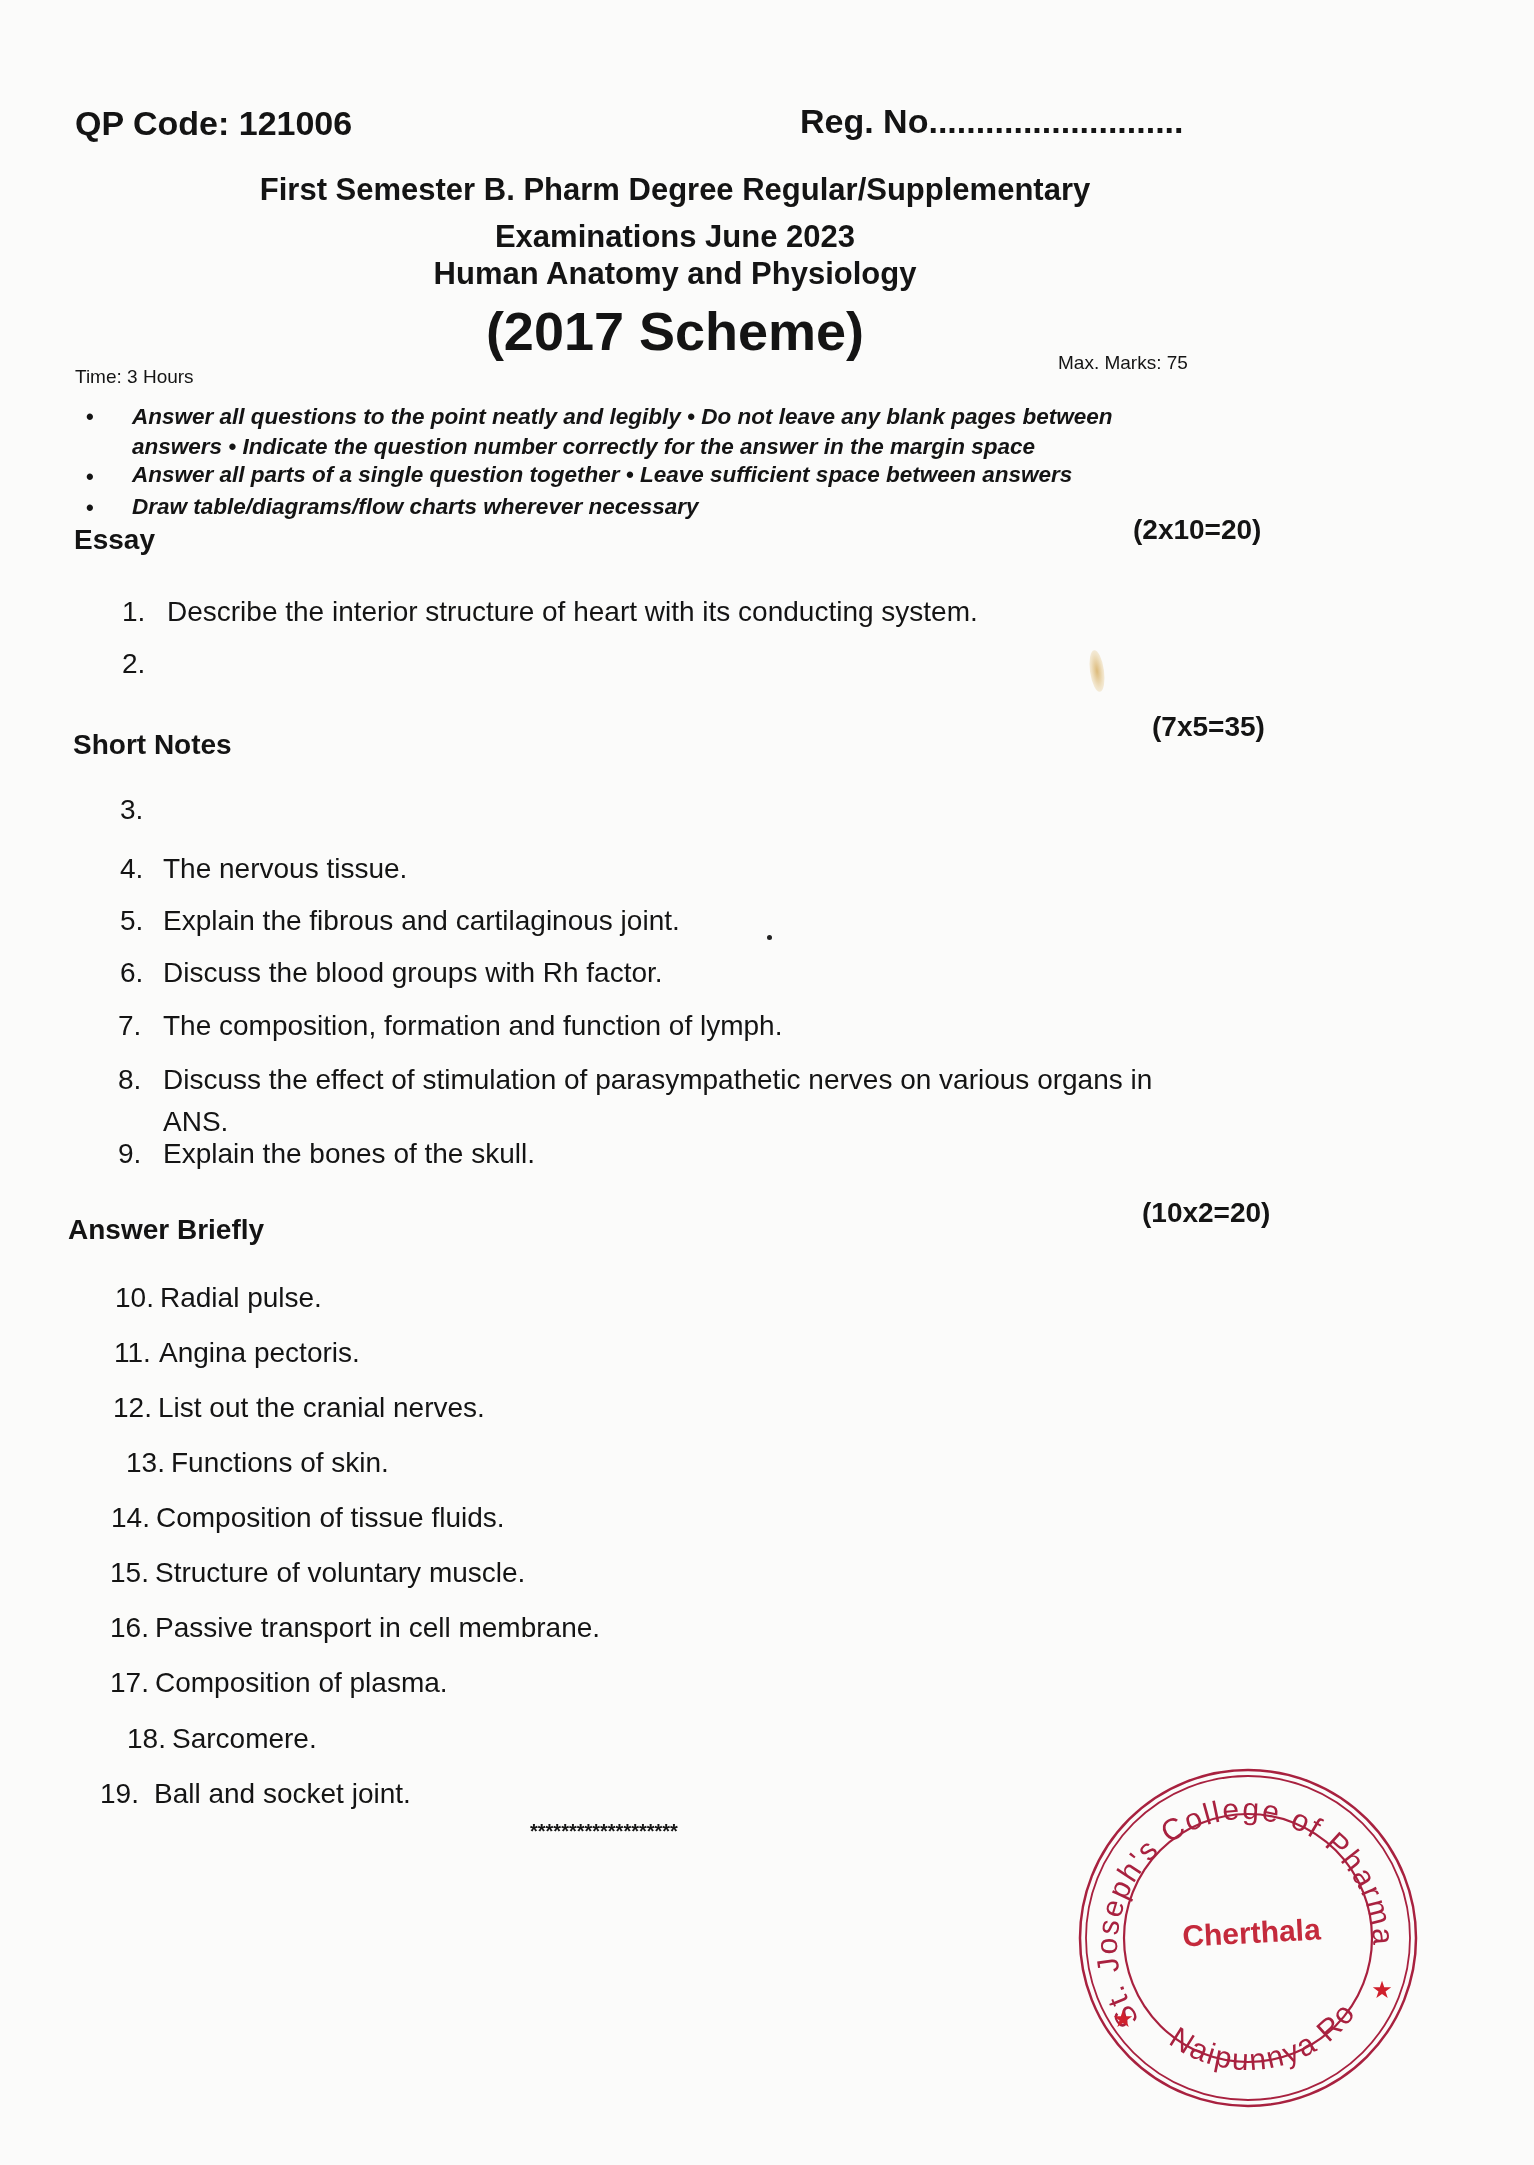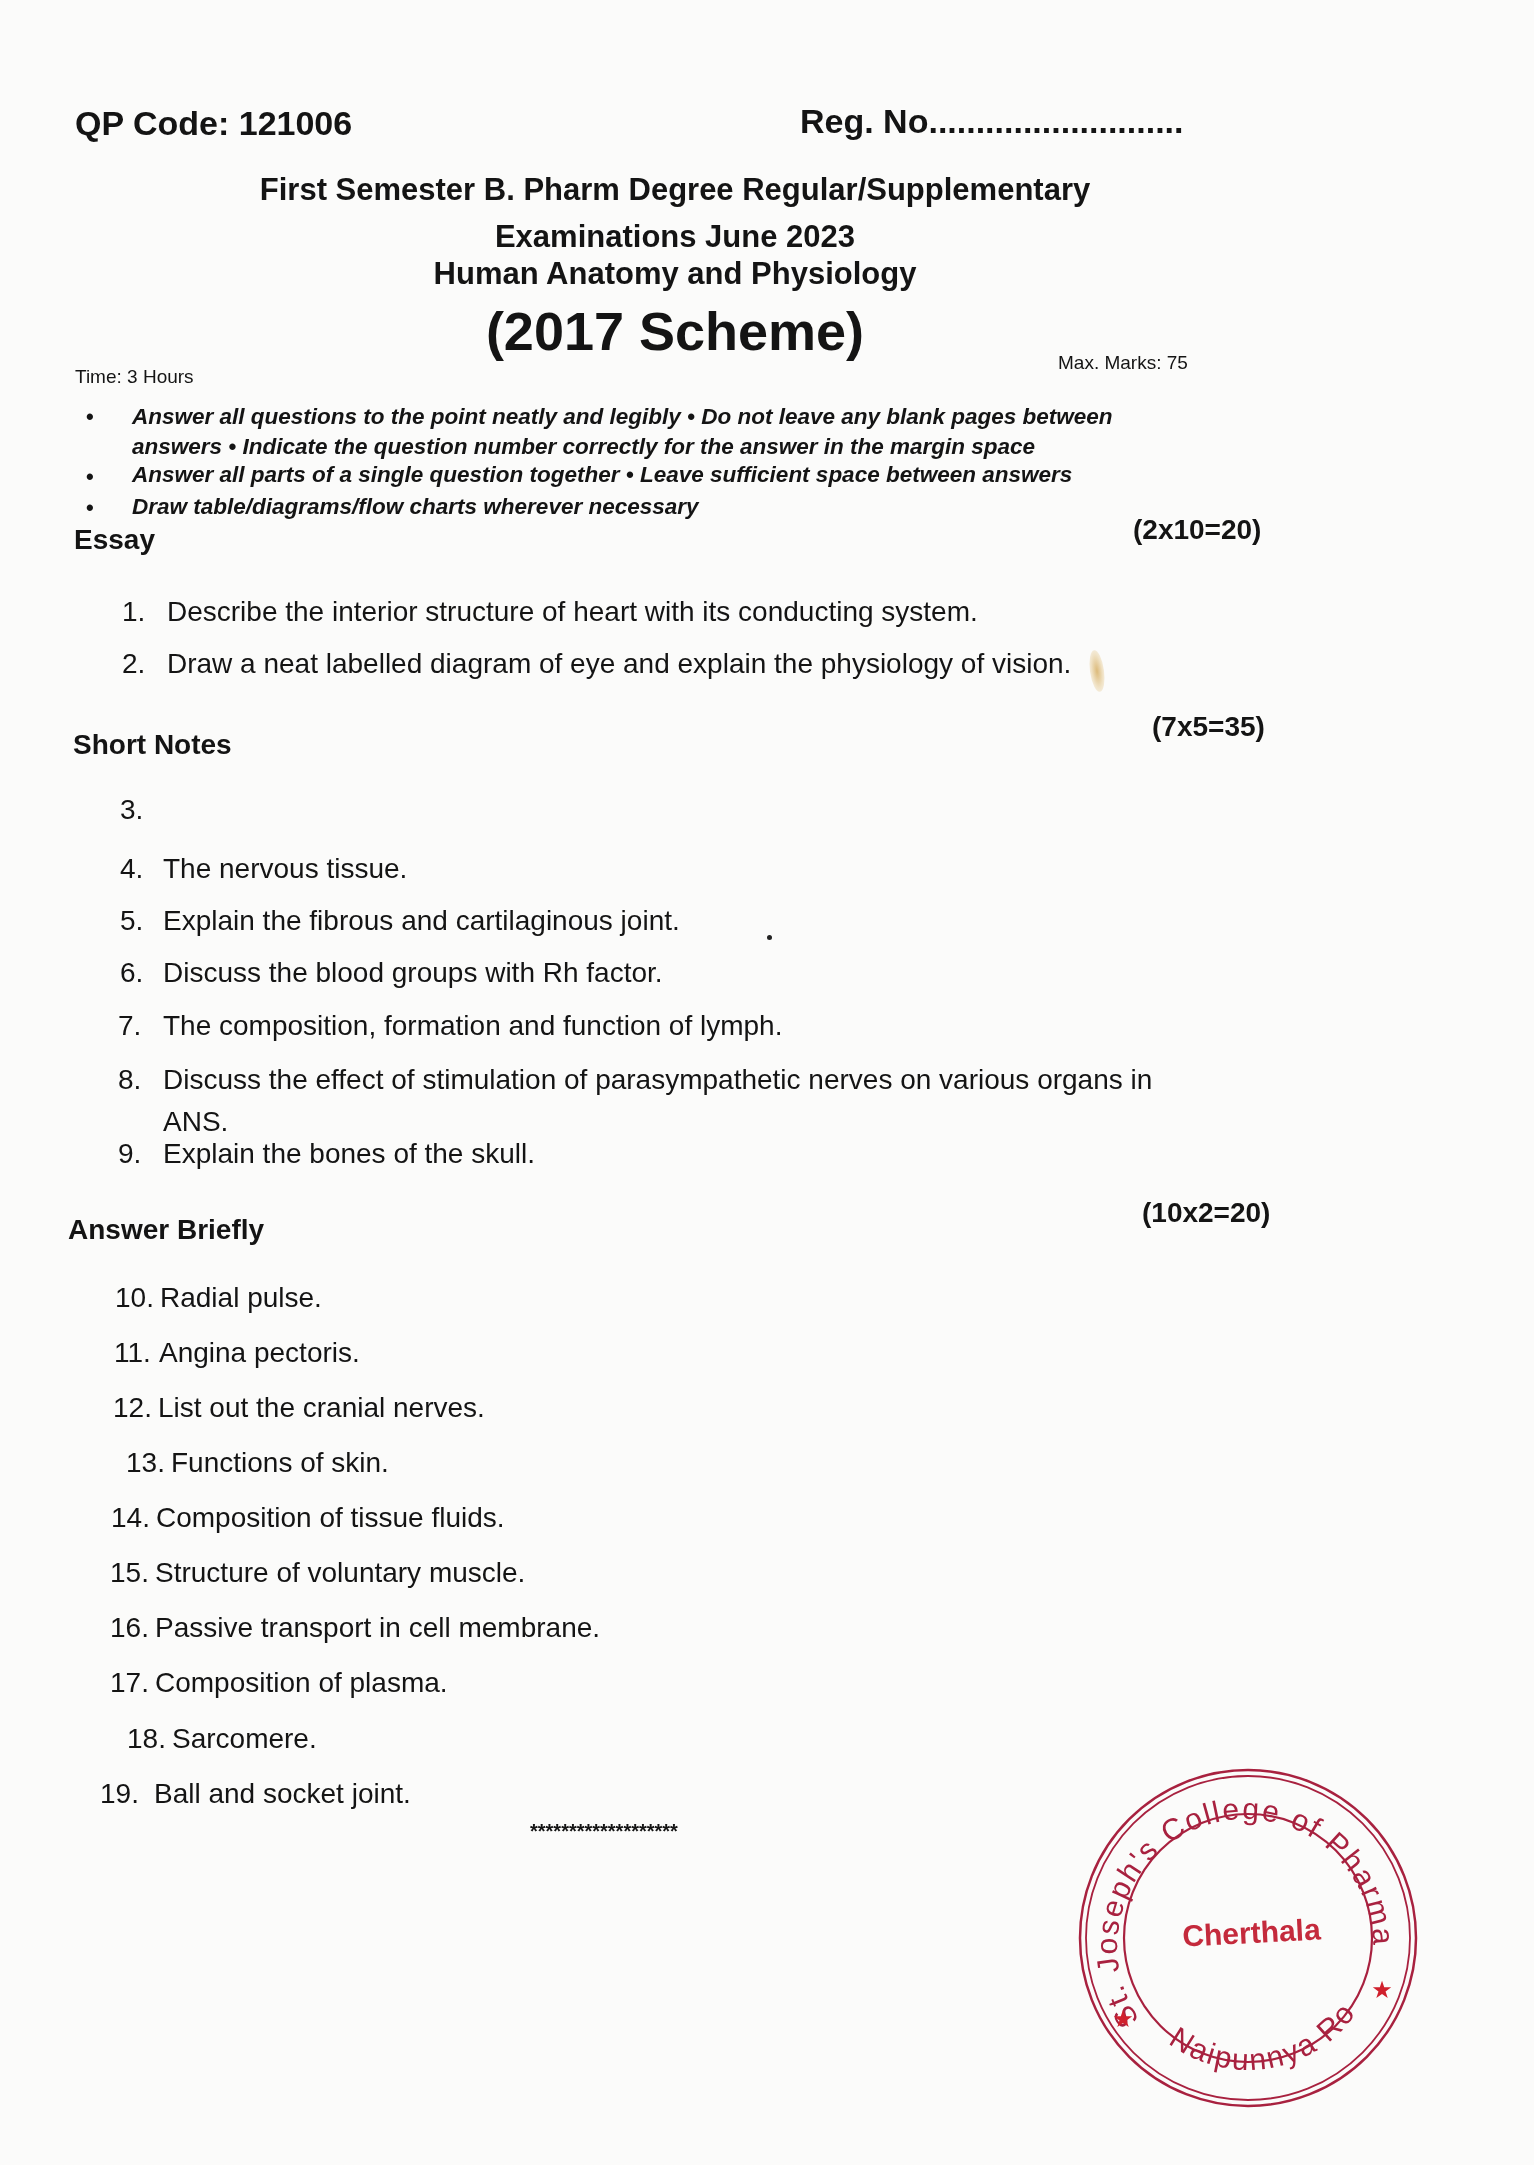--- a/index.html
+++ b/index.html
@@ -51,21 +51,20 @@
 
 <div class="abs section" style="left:74px; top:524px;">Essay</div>
 <div class="abs marks" style="left:1133px; top:514px;">(2x10=20)</div>
 
 <div class="abs q" style="top:596px; left:0; width:1300px; height:34px;">
   <span class="qnum" style="left:122px;">1.</span>
   <span class="qnum" style="left:167px;">Describe the interior structure of heart with its conducting system.</span>
 </div>
 <div class="abs q" style="top:648px; left:0; width:1300px; height:34px;">
   <span class="qnum" style="left:122px;">2.</span>
-  <span class="qnum" style="left:167px;">Draw a neat labelled diagram of eye and explain the physiology of vision.</span>
 </div>
 <div class="stain"></div>
 
 <div class="abs section" style="left:73px; top:729px;">Short Notes</div>
 <div class="abs marks" style="left:1152px; top:711px;">(7x5=35)</div>
 
 <div class="abs q" style="top:794px; left:0; width:1300px; height:34px;">
   <span class="qnum" style="left:120px;">3.</span>
 </div>
 <div class="abs q" style="top:853px; left:0; width:1300px; height:34px;">

